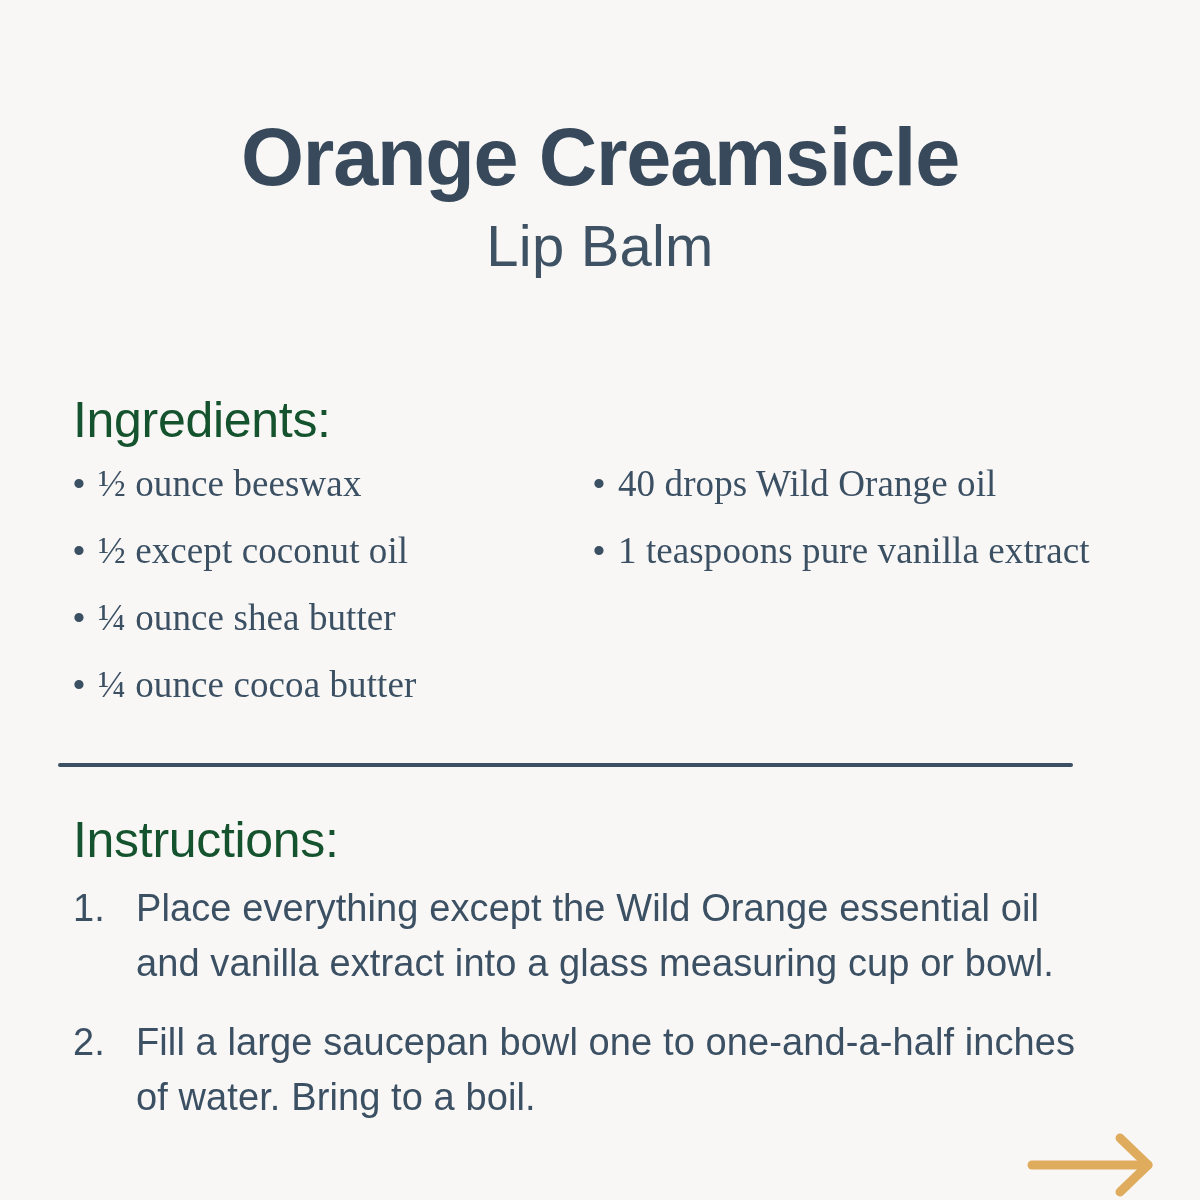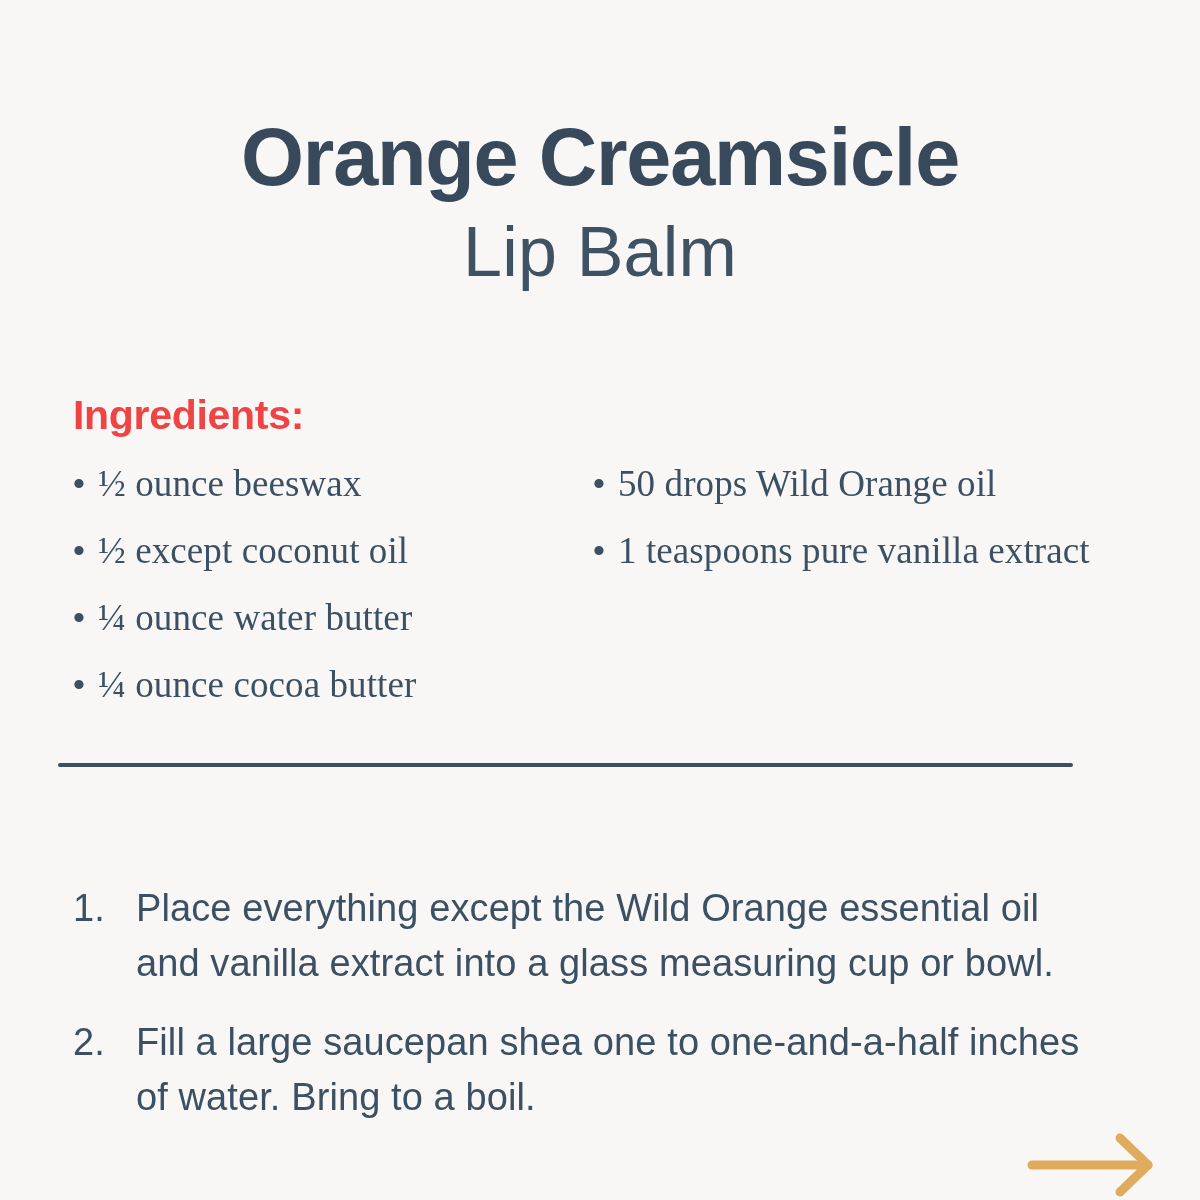--- a/index.html
+++ b/index.html
@@ -34,35 +34,35 @@
   .recipe-title {
     font-size: 81px;
     font-weight: 700;
     color: #37495A;
     letter-spacing: -1.2px;
     line-height: 1.03;
     margin: 0;
     white-space: nowrap;
   }
   .recipe-subtitle {
-    font-size: 70px;
+    font-size: 58px;
     font-weight: 300;
     color: #3E5264;
     letter-spacing: 0.2px;
     line-height: 1.08;
     margin: 16px 0 0 0;
     white-space: nowrap;
   }
 
   
   .section-heading {
     position: absolute;
-    font-size: 41px;
-    font-weight: 700;
-    color: #ef4444;
+    font-size: 50px;
+    font-weight: 400;
+    color: #14532d;
     letter-spacing: -0.3px;
     line-height: 1;
     white-space: nowrap;
   }
   #ingredients-heading { left: 73px; top: 363px; }
   #instructions-heading { left: 73px; top: 783px; }
 
   
   .ingredients-area {
     position: absolute;
@@ -165,52 +165,53 @@
       <div class="ing-item">
         <span class="ing-bullet">•</span>
         <span class="ing-text">½ ounce beeswax</span>
       </div>
       <div class="ing-item">
         <span class="ing-bullet">•</span>
         <span class="ing-text">½ except coconut oil</span>
       </div>
       <div class="ing-item">
         <span class="ing-bullet">•</span>
-        <span class="ing-text">¼ ounce water butter</span>
+        <span class="ing-text">¼ ounce shea butter</span>
       </div>
       <div class="ing-item">
         <span class="ing-bullet">•</span>
         <span class="ing-text">¼ ounce cocoa butter</span>
       </div>
     </div>
 
     <div class="ing-col ing-col-right">
       <div class="ing-item">
         <span class="ing-bullet">•</span>
-        <span class="ing-text">50 drops Wild Orange oil</span>
+        <span class="ing-text">40 drops Wild Orange oil</span>
       </div>
       <div class="ing-item">
         <span class="ing-bullet">•</span>
         <span class="ing-text">1 teaspoons pure vanilla extract</span>
       </div>
     </div>
 
   </div>
 
   <div class="divider"></div>
 
+  <div class="section-heading" id="instructions-heading">Instructions:</div>
 
   <div class="instructions-area">
     <div class="step-item">
       <span class="step-num">1.</span>
       <span class="step-text">Place everything except the Wild Orange essential oil and vanilla extract into a glass measuring cup or bowl.</span>
     </div>
     <div class="step-item">
       <span class="step-num">2.</span>
-      <span class="step-text">Fill a large saucepan shea one to one-and-a-half inches of water. Bring to a boil.</span>
+      <span class="step-text">Fill a large saucepan bowl one to one-and-a-half inches of water. Bring to a boil.</span>
     </div>
   </div>
 
   <div class="next-arrow">
     <svg width="134" height="66" viewBox="0 0 134 66" fill="none" xmlns="http://www.w3.org/2000/svg">
       <path d="M6 33 H122" stroke="#DFAC5E" stroke-width="9" stroke-linecap="round"></path>
       <path d="M94 6 L122 33 L94 60" stroke="#DFAC5E" stroke-width="9" stroke-linecap="round" stroke-linejoin="round" fill="none"></path>
     </svg>
   </div>
 

